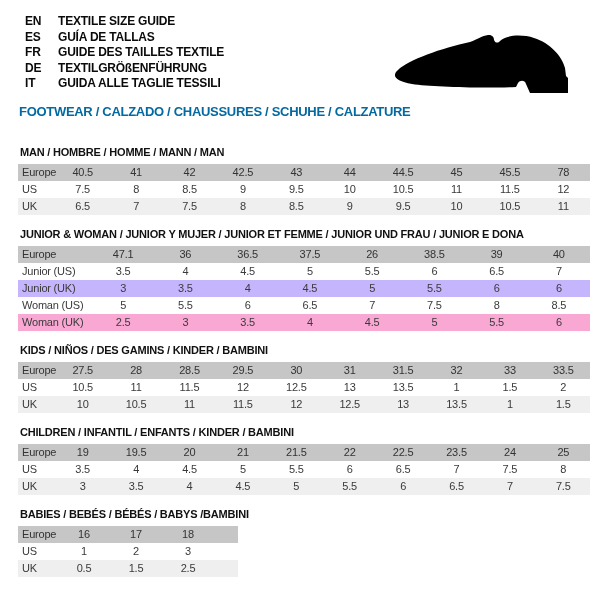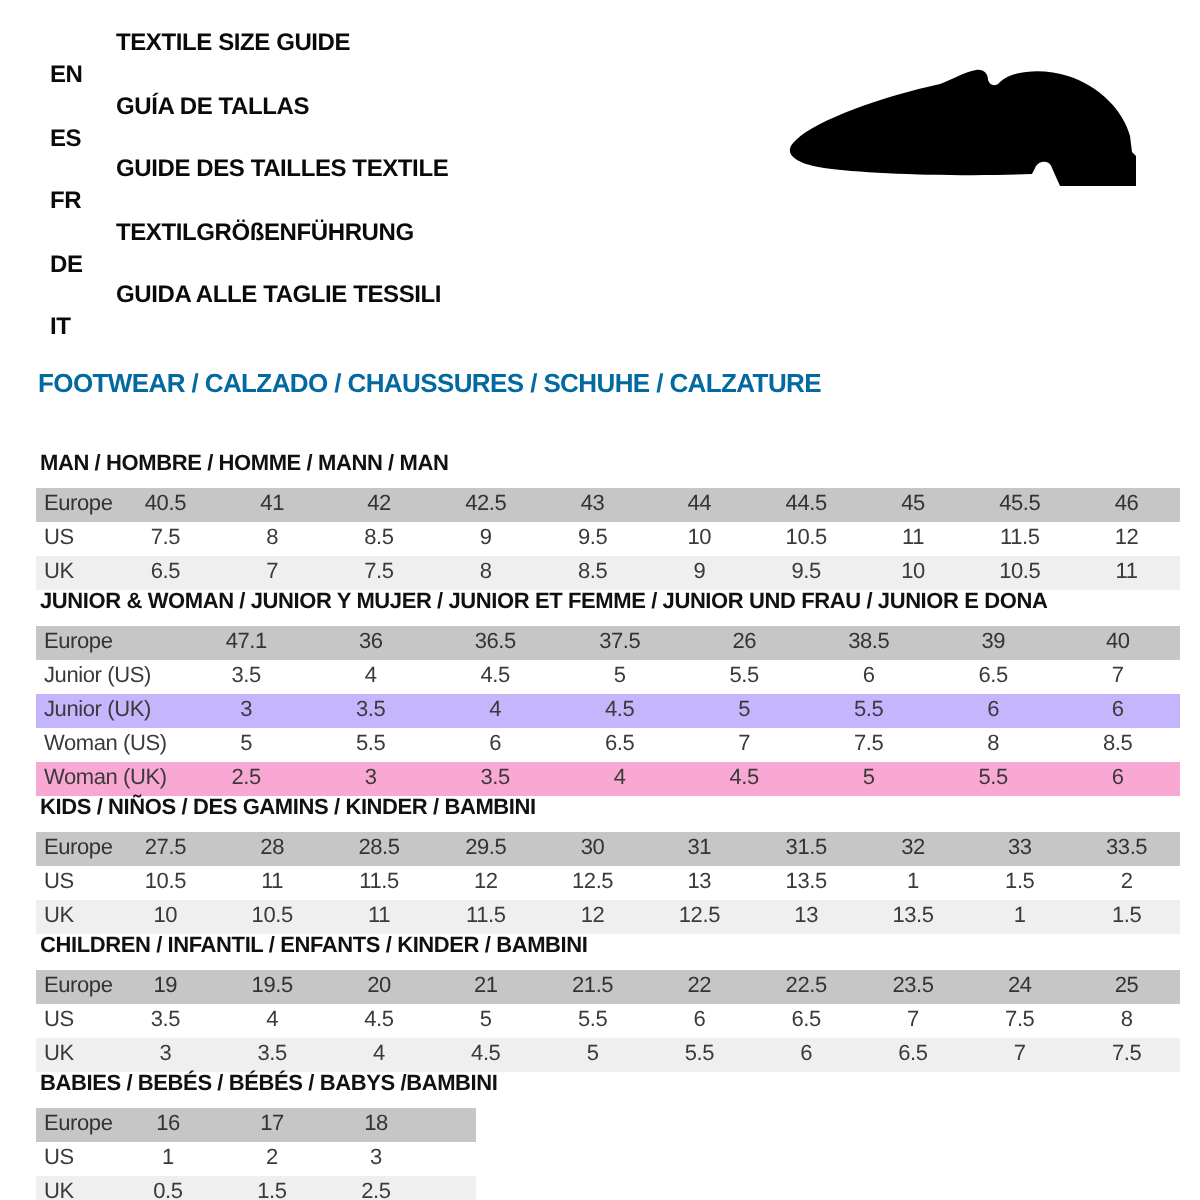--- a/index.html
+++ b/index.html
@@ -8,29 +8,29 @@
     background:#ffffff;
     font-family:"Liberation Sans", sans-serif;
     position:relative;
     overflow:hidden;
     color:#000;
   }
   
   .header { position:relative; padding-top:14px; }
   .lang-row { display:flex; padding-left:25px; line-height:15.5px;
               font-weight:bold; font-size:12px; letter-spacing:-0.2px; color:#0a0a0a; }
-  .lang-code { width:33px; flex:0 0 33px;margin-top:16px; }
+  .lang-code { width:33px; flex:0 0 33px; }
   .category-line { margin:12px 0 0 19px; font-size:13px; font-weight:bold;
                    letter-spacing:-0.3px; line-height:15px; color:#0369a1; }
   .shoe-wrap { position:absolute; left:392px; top:14px; width:190px; height:82px; }
 
   
   .section { margin-left:18px; }
   .section-man { margin-top:27px; }
-  .section + .section { }
+  .section + .section { margin-top:13px; }
   .section-title { font-size:11px; font-weight:bold; line-height:12px;
                    color:#111; margin:0 0 6px 2px; letter-spacing:-0.2px; }
 
   .table { width:572px; font-size:11px; color:#3a3a3a; letter-spacing:-0.2px; }
   .table.cols-3 { width:220px; }
   .row { display:grid; height:17px; line-height:17px; align-items:center; }
   .cols-10 .row { grid-template-columns:38px repeat(10, 1fr); }
   .cols-8  .row { grid-template-columns:74px repeat(8, 1fr); }
   .cols-3  .row { grid-template-columns:40px 52px 52px 52px; }
   .row.europe { background:#c6c6c6; color:#333; }
@@ -97,21 +97,21 @@
           <span class="cell label-cell">Europe</span>
           <span class="cell">40.5</span>
           <span class="cell">41</span>
           <span class="cell">42</span>
           <span class="cell">42.5</span>
           <span class="cell">43</span>
           <span class="cell">44</span>
           <span class="cell">44.5</span>
           <span class="cell">45</span>
           <span class="cell">45.5</span>
-          <span class="cell">46</span>
+          <span class="cell">78</span>
         </div>
         <div class="row">
           <span class="cell label-cell">US</span>
           <span class="cell">7.5</span>
           <span class="cell">8</span>
           <span class="cell">8.5</span>
           <span class="cell">9</span>
           <span class="cell">9.5</span>
           <span class="cell">10</span>
           <span class="cell">10.5</span>

